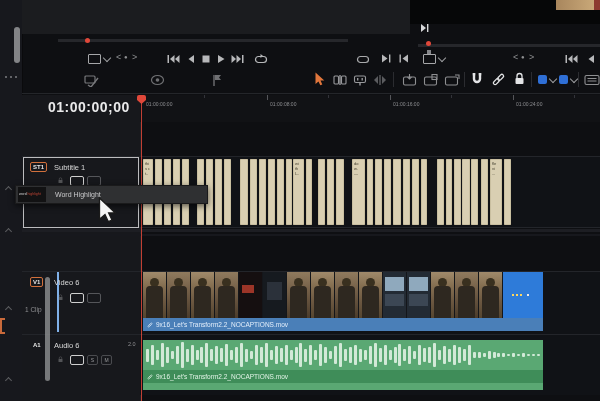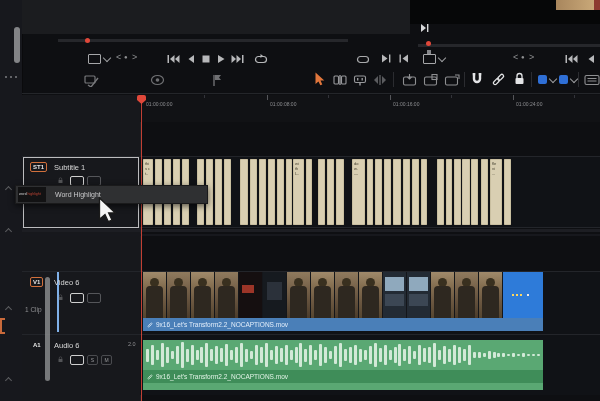--- a/index.html
+++ b/index.html
@@ -295,20 +295,21 @@
   <span class="ic" style="left:584px;top:74px;">
     <svg width="16" height="12" viewBox="0 0 16 12">
         <rect x="1" y="1.5" width="14" height="9" rx="1.5" fill="none" stroke="#8e8f91" stroke-width="1.1"></rect>
         <path d="M3.5 4.5h9M3.5 7h9" stroke="#8e8f91" stroke-width="1"></path>
       </svg>
   </span>
   <div class="abs toolrowline"></div>
 
   <div class="abs hcol"></div>
   <div class="abs hcolline"></div>
+  <div class="abs tc">01:00:00;00</div>
 
   <div class="abs ruler">
       <div class="rtick" style="left: 3px;"></div>
       <div class="rlabel" style="left: 6px;">01:00:00:00</div>
       <div class="rtickminor" style="left: 64px;"></div>
       <div class="rtick" style="left: 127px;"></div>
       <div class="rlabel" style="left: 130px;">01:00:08:00</div>
       <div class="rtickminor" style="left: 188px;"></div>
       <div class="rtick" style="left: 250px;"></div>
       <div class="rlabel" style="left: 253px;">01:00:16:00</div>

